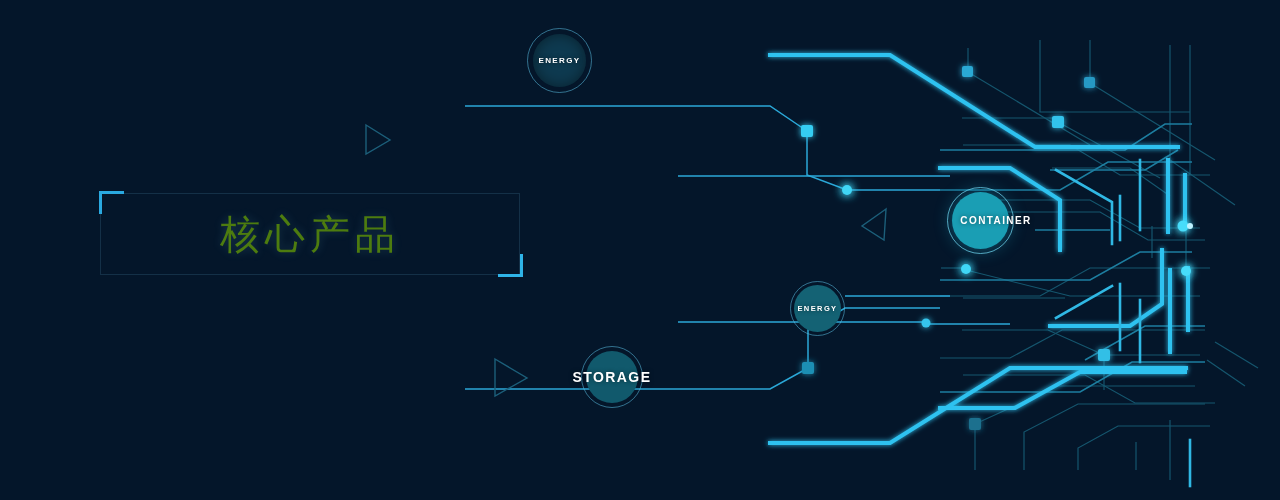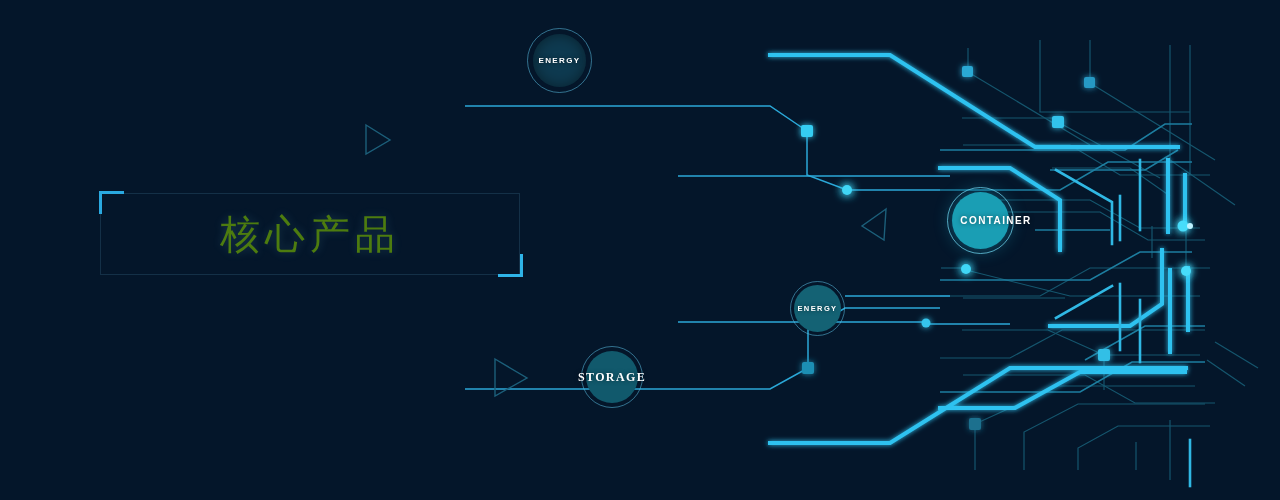--- a/index.html
+++ b/index.html
@@ -116,21 +116,21 @@
     left: 4px; top: 4px; right: 4px; bottom: 4px;
     background: #146274;
   }
   #node-system .label { font-size: 7.5px; }
   
   #node-storage { left: 581px; top: 346px; width: 62px; height: 62px; }
   #node-storage .disc {
     left: 5px; top: 5px; right: 5px; bottom: 5px;
     background: #11596c;
   }
-  #node-storage .label { font-size: 12px; font-family: Liberation Serif, serif; }
+  #node-storage .label { font-size: 14px; }
 </style>
 </head>
 <body>
 
 <div id="stage">
 
   <svg id="circuit-svg" viewBox="0 0 1280 500" preserveAspectRatio="none" xmlns="http://www.w3.org/2000/svg">
     <defs>
       <filter id="glow-soft" x="-300%" y="-300%" width="700%" height="700%">
         <feGaussianBlur stdDeviation="3.2" result="b"></feGaussianBlur>

